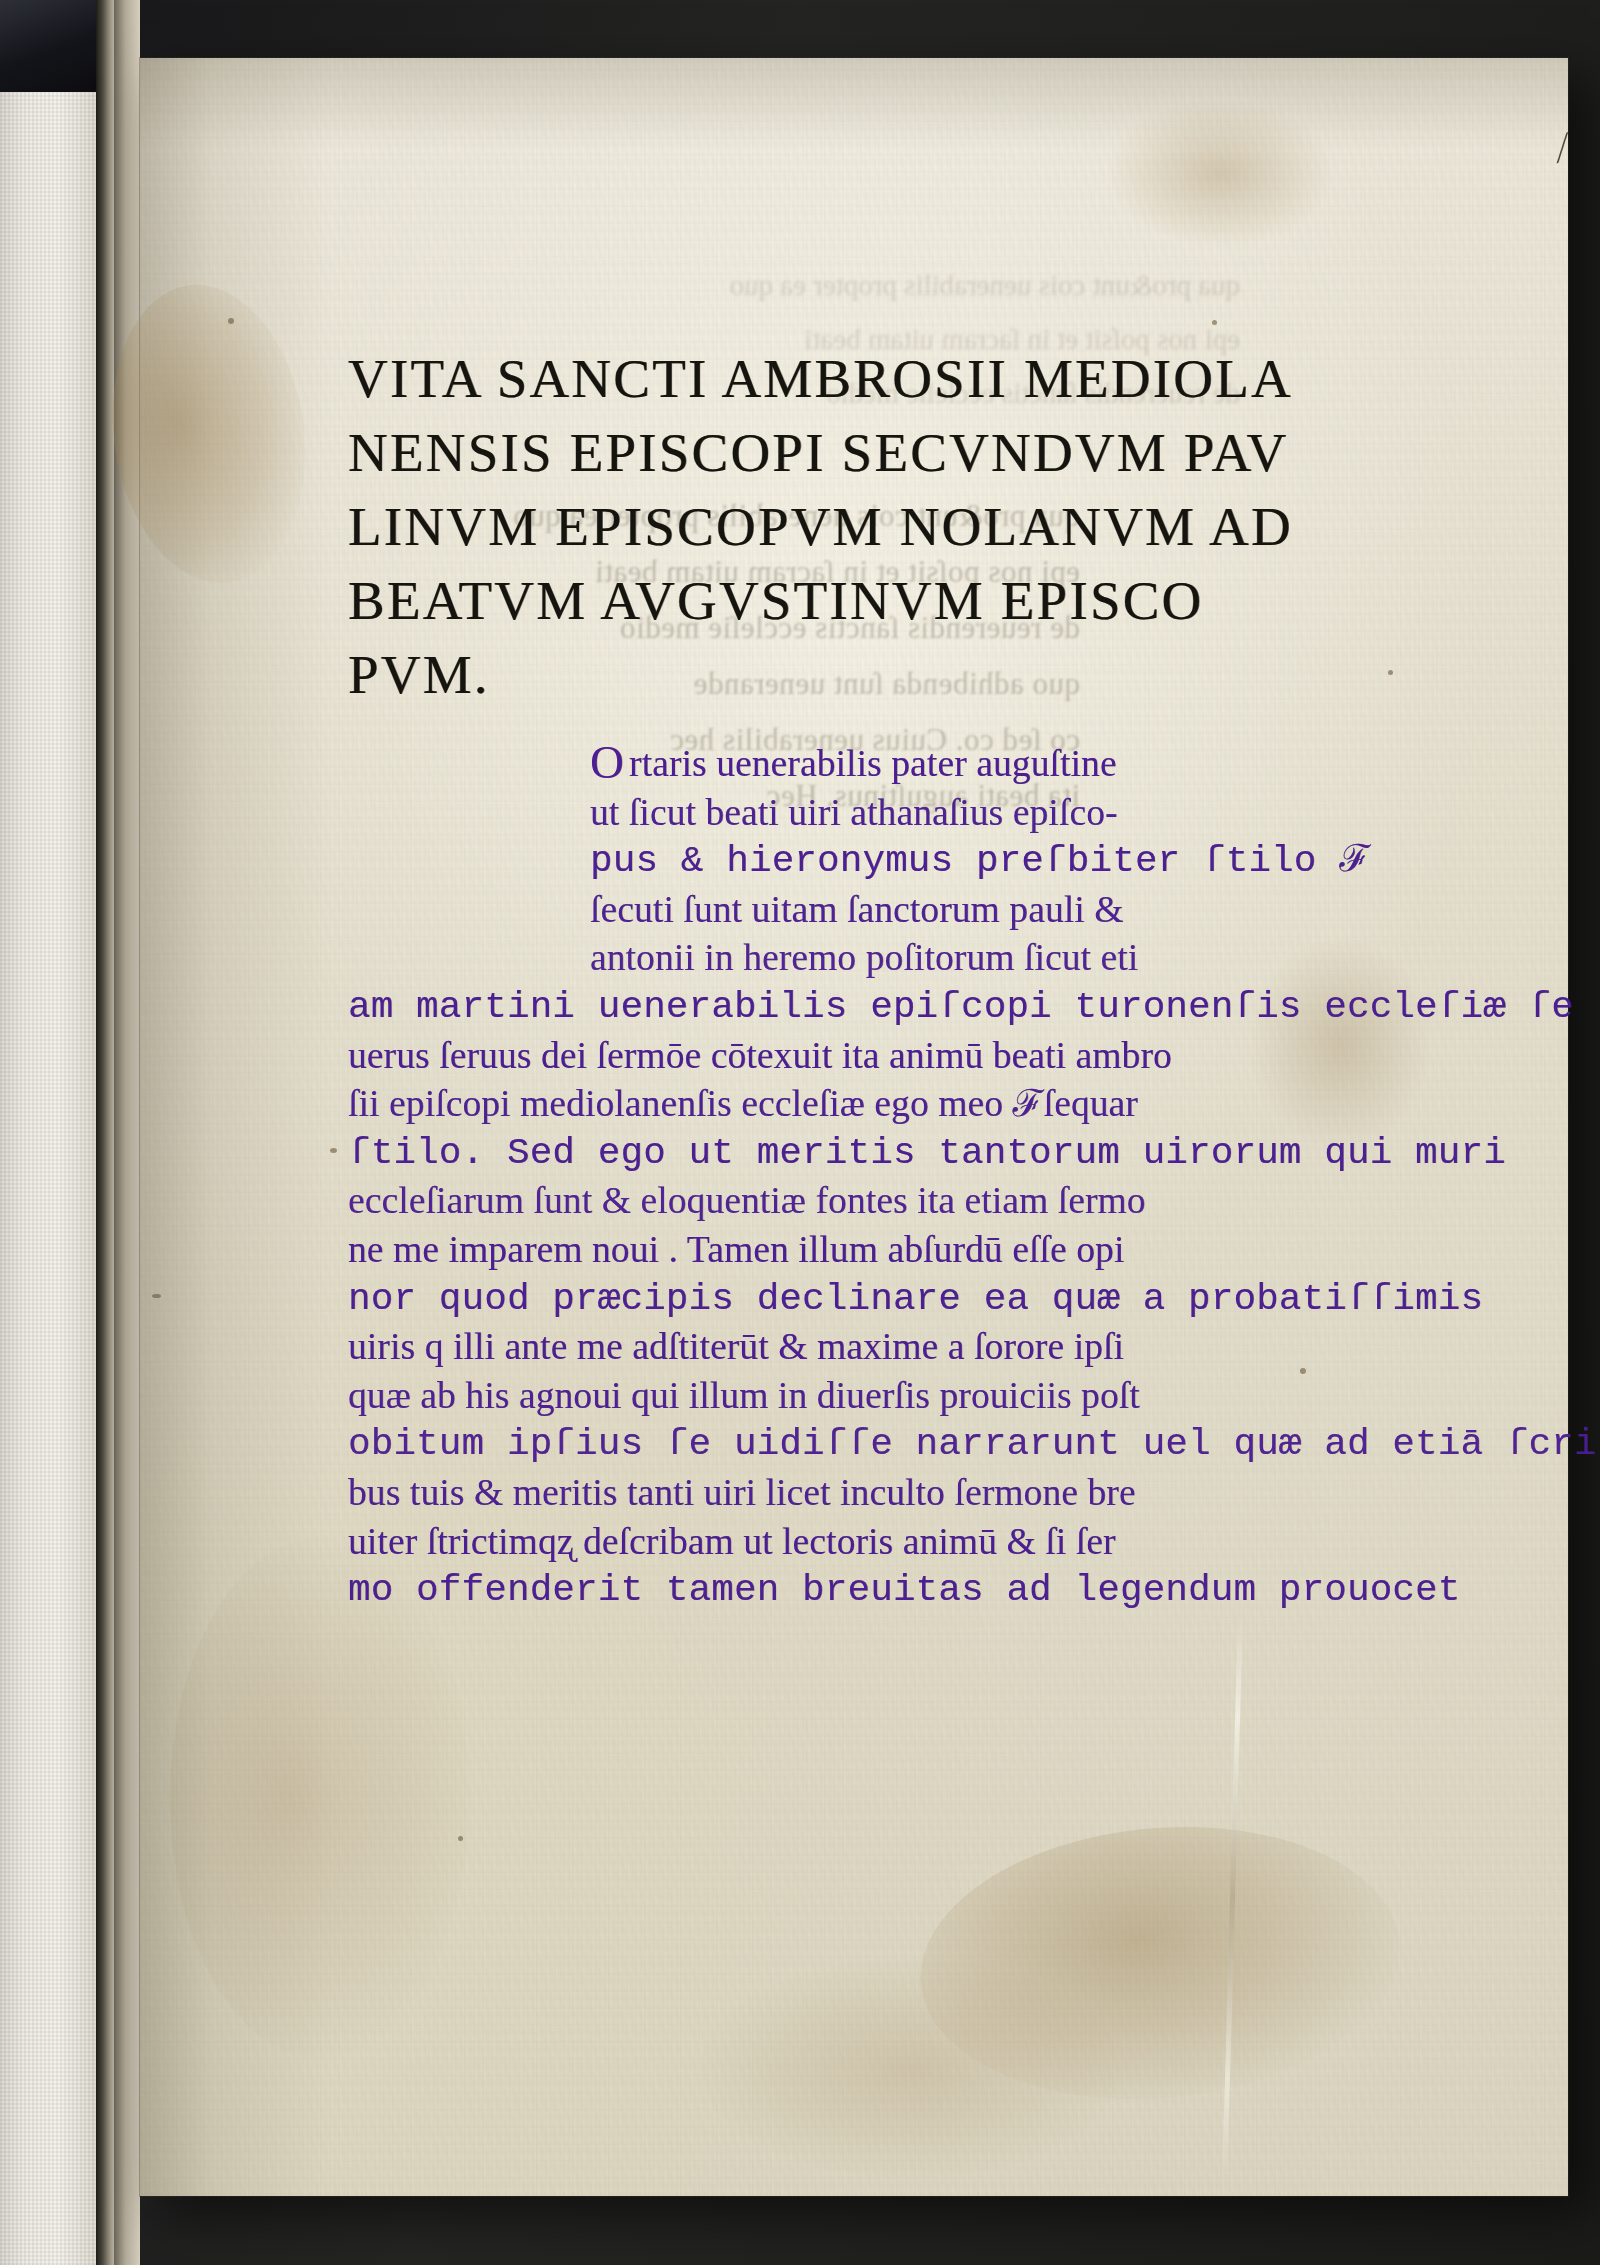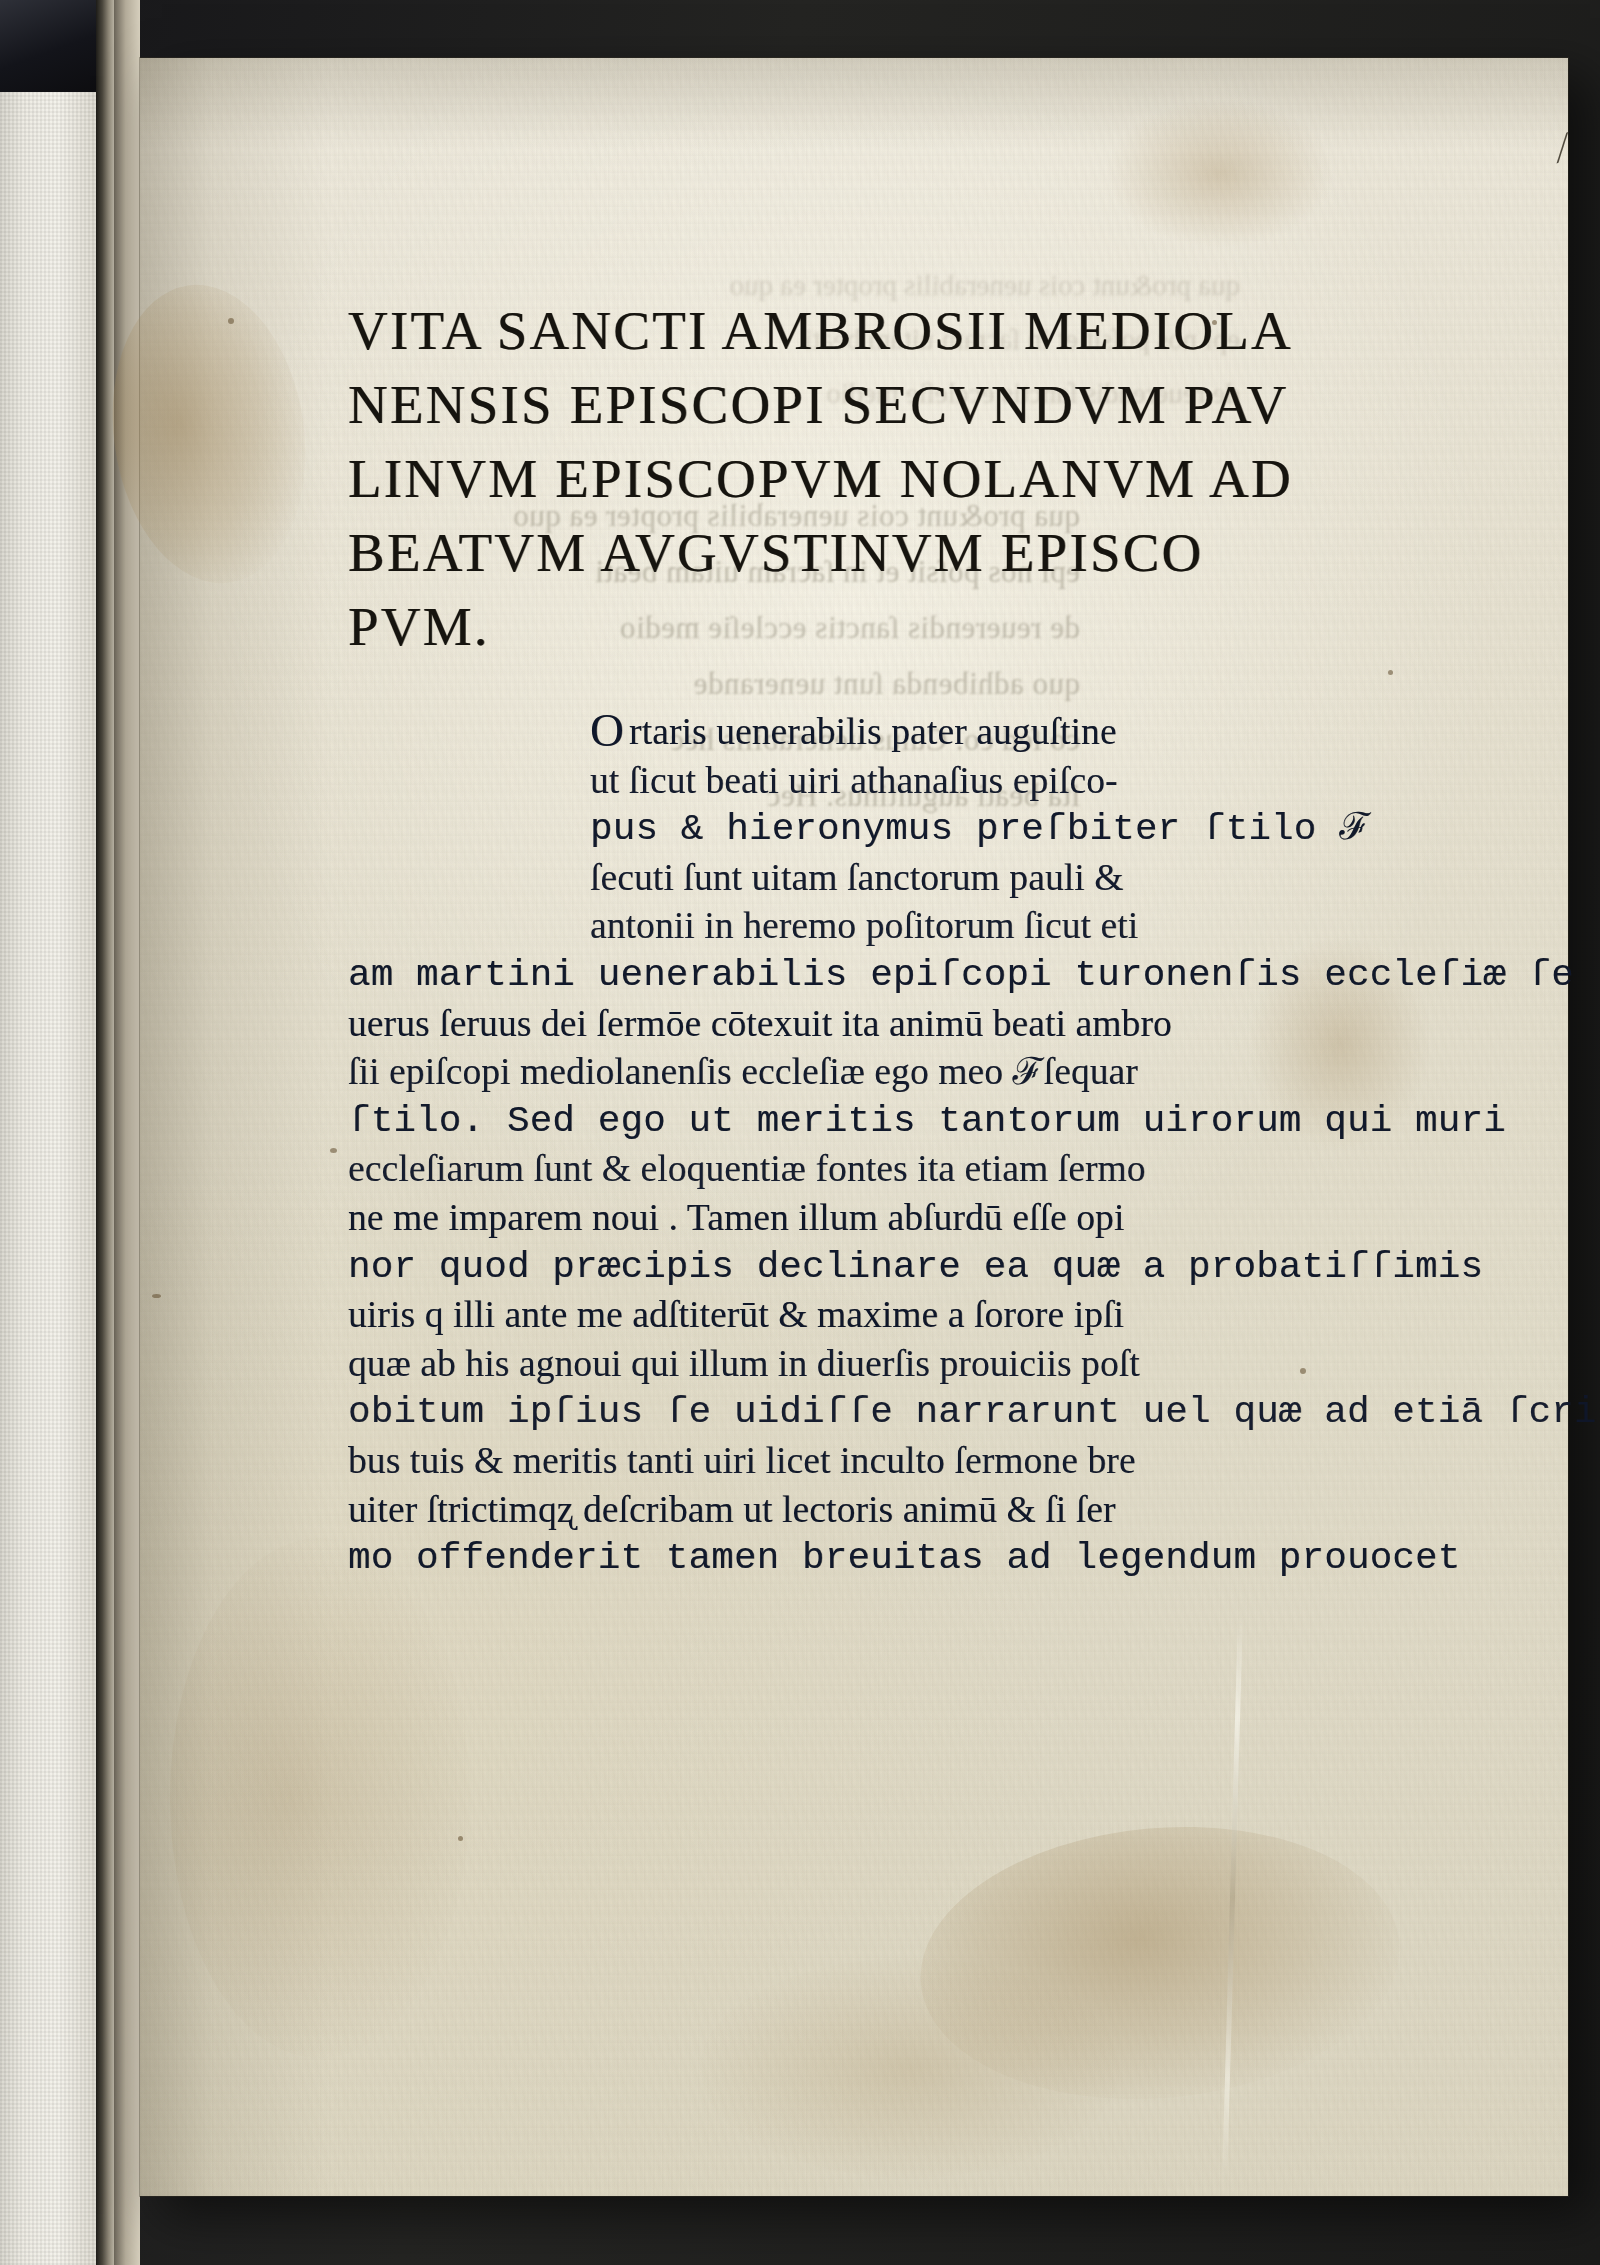--- a/index.html
+++ b/index.html
@@ -155,27 +155,28 @@
   .title{
     font-family:"Liberation Serif",serif;
     font-weight:400;
     color:#16140f;
     font-size:55px;
     line-height:74px;
     letter-spacing:2.2px;
     text-shadow:
       .6px .4px 0 rgba(28,24,16,.50),
       -.5px .3px .6px rgba(40,34,22,.30);
+    margin-top: 48px;
   }
   .title div{white-space:nowrap;}
 
   .body{
-    margin-top:44px;
-    font-family:"Liberation Serif",serif;
-    color:#0f172a;
+    margin-top:28px;
+    font-family:"Liberation Serif",serif;
+    color:#4c1d95;
     font-size:37.5px;
     line-height:48.6px;
     letter-spacing:.1px;
     text-shadow:.45px .3px 0 rgba(30,26,16,.45);
   }
   .body div{white-space:nowrap;}
   .body .ind{padding-left:242px;}
   .body .initial{
     font-size:47px;
     line-height:0;

